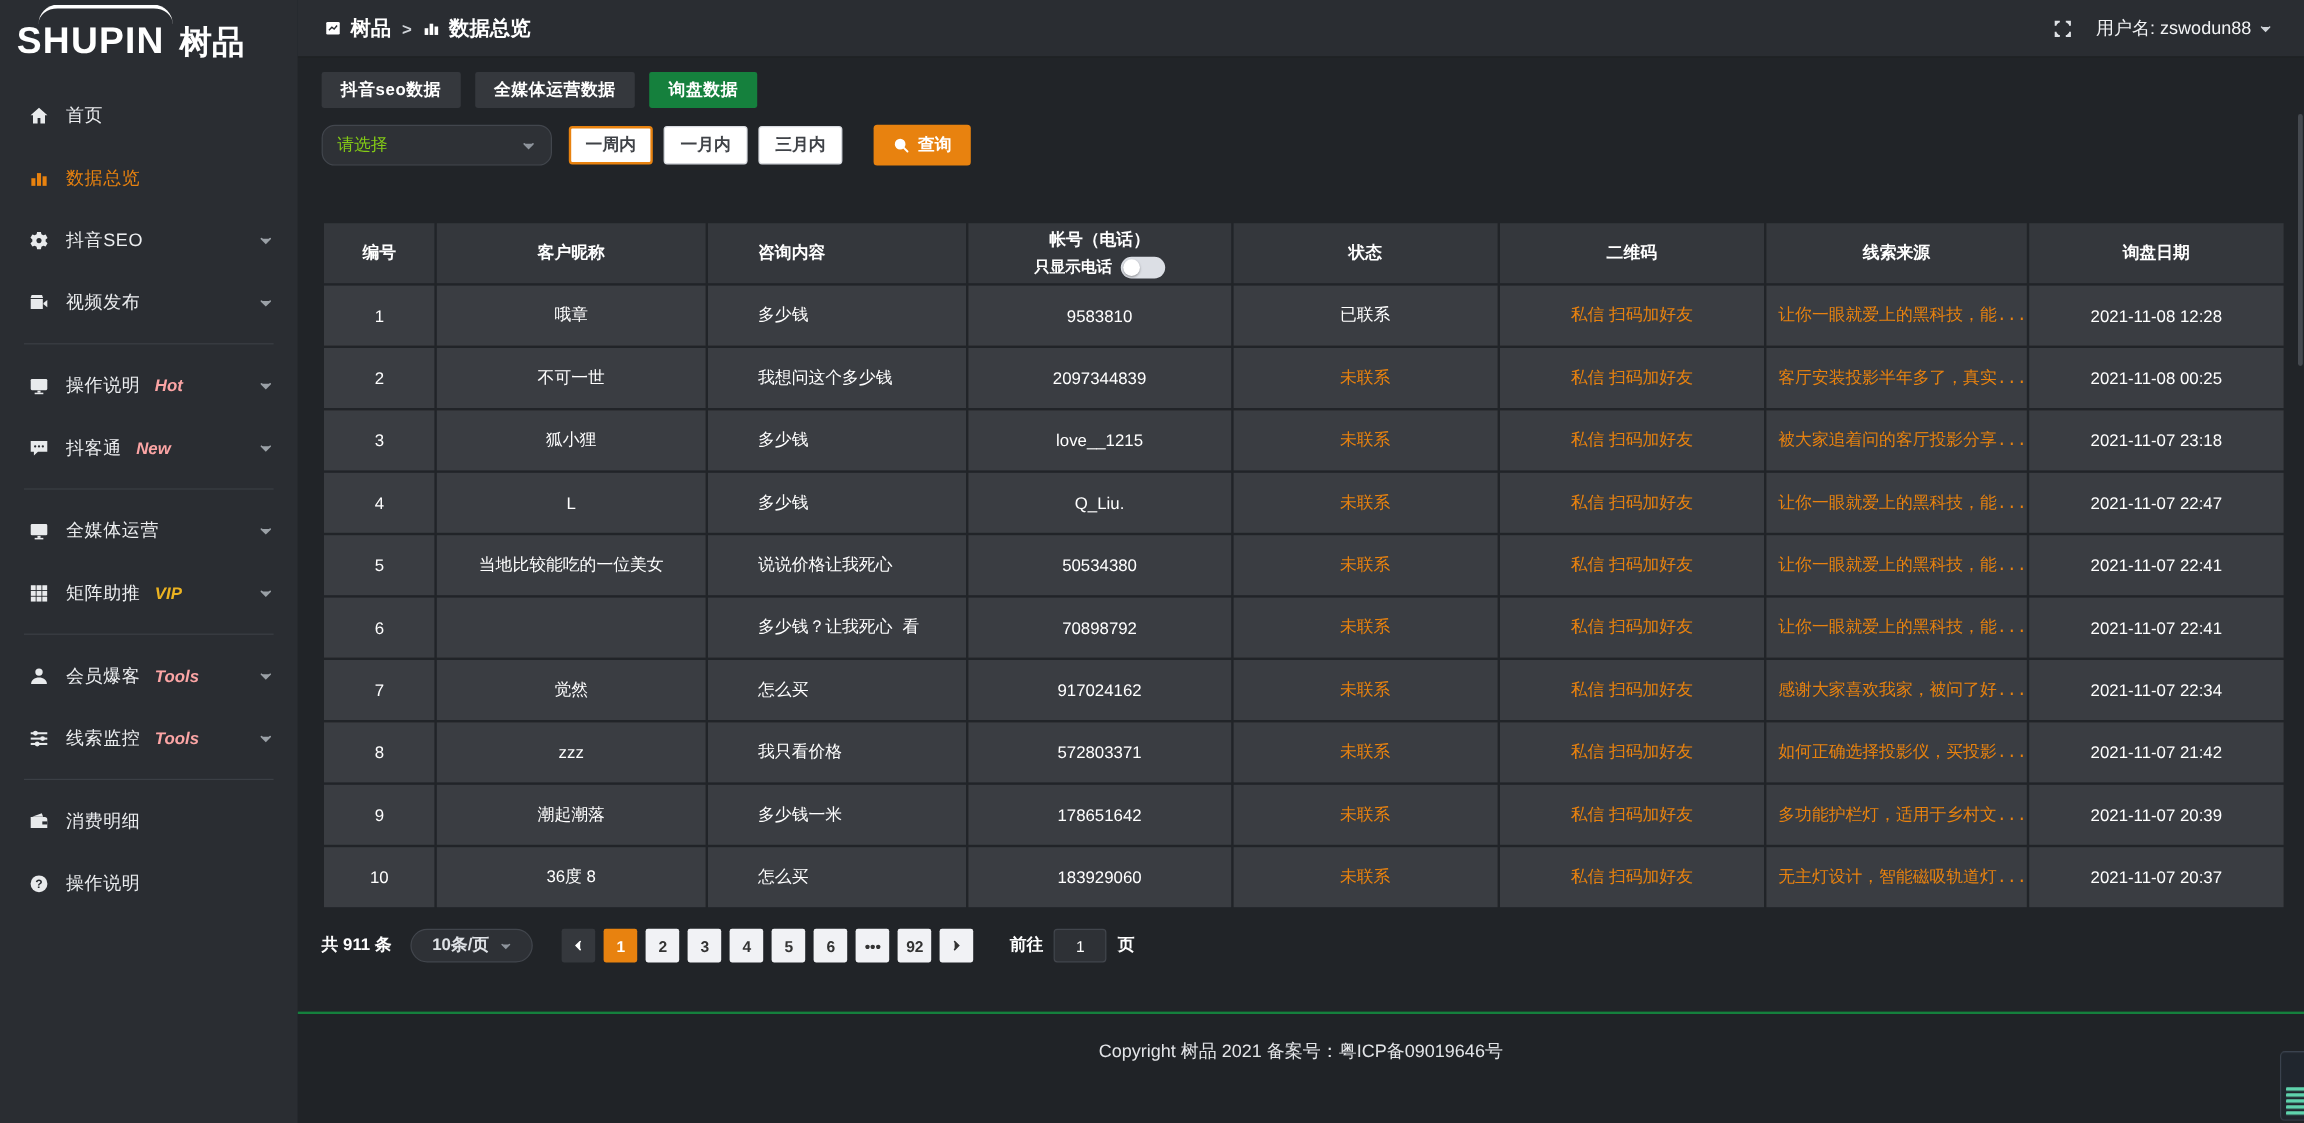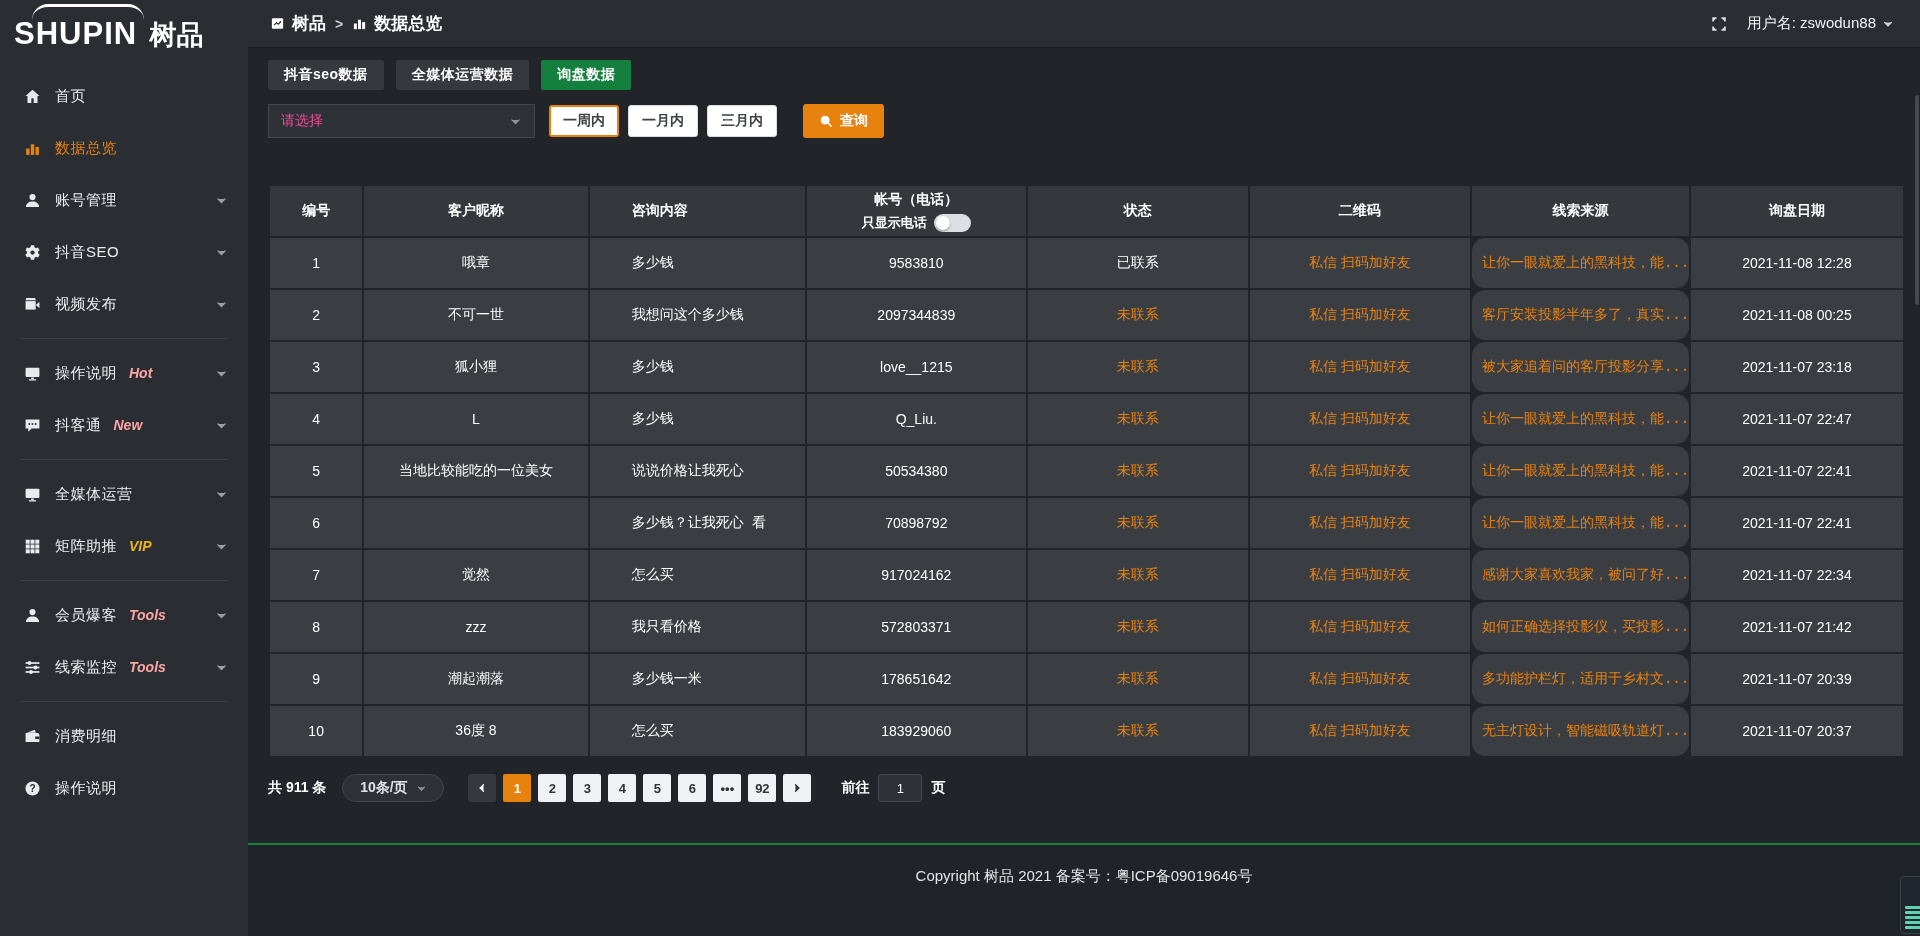--- a/index.html
+++ b/index.html
@@ -44,23 +44,23 @@
 
   
   .main { flex:1; display:flex; flex-direction:column; padding:12px 15px 0 20px; }
   .tabs { display:flex; gap:12px; }
   .tab { height:30px; padding:0 16px; background:#35383d; border:none; border-radius:2px;
          color:#fff; font-size:14px; font-weight:bold; cursor:pointer;
          font-family:inherit; letter-spacing:0.5px; }
   .tab.active { background:#15803d; }
 
   .filters { margin-top:14px; display:flex; align-items:center; }
-  .f-select { width:267px; height:34px; background:#2e3136; border:1px solid #42464d;
-              border-radius:0; display:flex; align-items:center; padding:0 12px;
-              color:#ec4899; font-size:14px; cursor:pointer; }
+  .f-select { width:192px; height:34px; background:#2e3136; border:1px solid #42464d;
+              border-radius:11px; display:flex; align-items:center; padding:0 12px;
+              color:#84cc16; font-size:14px; cursor:pointer; }
   .f-select .icon { margin-left:auto; font-size:13px; color:#8e949c; }
   .range-group { display:flex; gap:9px; margin-left:14px;align-items:center; }
   .range-btn { height:32px; padding:0 13px; background:#fff; color:#3f4247;
                border:1px solid #d9dce1; border-radius:3px; font-size:14px;
                font-family:inherit; font-weight:bold; cursor:pointer; }
   .range-btn.active { border:2px solid #E8820F; padding:0 12px; }
   .query-btn { margin-left:26px; height:34px; padding:0 16px; background:#E8820F; border:none;
                border-radius:3px; color:#fff; font-size:14px; font-weight:bold; cursor:pointer;
                display:flex; align-items:center; gap:7px; font-family:inherit; }
   .query-btn .icon { font-size:14px; }
@@ -68,21 +68,21 @@
   
   table { margin-top:46px; width:100%; border-collapse:separate; border-spacing:2px;
           table-layout:fixed; }
   th { background:#34373c; height:50px; font-size:14px; font-weight:bold; color:#fff;
        text-align:center; padding:0 8px; }
   td { background:#3a3d42; height:50px; font-size:14px; color:#fff; text-align:center;
        padding:0 8px; white-space:nowrap; overflow:hidden; }
   th.c-left, td.c-left { text-align:left;font-family:Liberation Mono, monospace; }
   td.c-content { padding-left:42px; }
   th.c-content { padding-left:42px; }
-  td.c-source { padding-left:10px;border-radius:13px; }
+  td.c-source { padding-left:10px; }
   .orange { color:#E8820F; }
   .th-l2 { display:flex; align-items:flex-end; justify-content:center; gap:7px;
            font-size:13px; font-weight:bold; margin-top:5px; }
   .switch { width:37px; height:18px; background:#dcdfe5; border-radius:10px;
             position:relative; display:inline-block; cursor:pointer; }
   .switch::after { content:''; position:absolute; left:2px; top:2px; width:14px; height:14px;
                    border-radius:50%; background:#fff; box-shadow:0 1px 2px rgba(0,0,0,.35); }
 
   
   .pagination { margin-top:16px; display:flex; align-items:center; font-size:14px; }
@@ -137,34 +137,20 @@
       </div>
       <div class="menu-item active">
         <span class="mi-icon icon">
           <svg viewBox="0 0 16 16">
             <rect x="2" y="8" width="3.2" height="6"></rect>
             <rect x="6.4" y="4" width="3.2" height="10"></rect>
             <rect x="10.8" y="6.5" width="3.2" height="7.5"></rect>
           </svg>
         </span>
         <span class="mi-label">数据总览</span>
-      </div>
-      <div class="menu-item">
-        <span class="mi-icon icon">
-          <svg viewBox="0 0 16 16">
-            <circle cx="8" cy="4.8" r="2.9"></circle>
-            <path d="M1.8 14.2c0-3.4 2.8-5.2 6.2-5.2s6.2 1.8 6.2 5.2z"></path>
-          </svg>
-        </span>
-        <span class="mi-label">账号管理</span>
-        <span class="mi-chevron icon">
-          <svg viewBox="0 0 16 16" fill="none" stroke="currentColor" stroke-width="1.7" stroke-linecap="round">
-            <path d="M3.5 6l4.5 4.5L12.5 6"></path>
-          </svg>
-        </span>
       </div>
       <div class="menu-item">
         <span class="mi-icon icon">
           <svg viewBox="0 0 16 16">
             <path d="M6.5 1.2h3l.4 1.9 1.4.8 1.9-.6 1.5 2.6-1.5 1.3v1.6l1.5 1.3-1.5 2.6-1.9-.6-1.4.8-.4 1.9h-3l-.4-1.9-1.4-.8-1.9.6L1.3 10l1.5-1.3V7.1L1.3 5.8l1.5-2.6 1.9.6 1.4-.8z"></path>
             <circle cx="8" cy="8" r="2" fill="#2a2d32"></circle>
           </svg>
         </span>
         <span class="mi-label">抖音SEO</span>
         <span class="mi-chevron icon">

